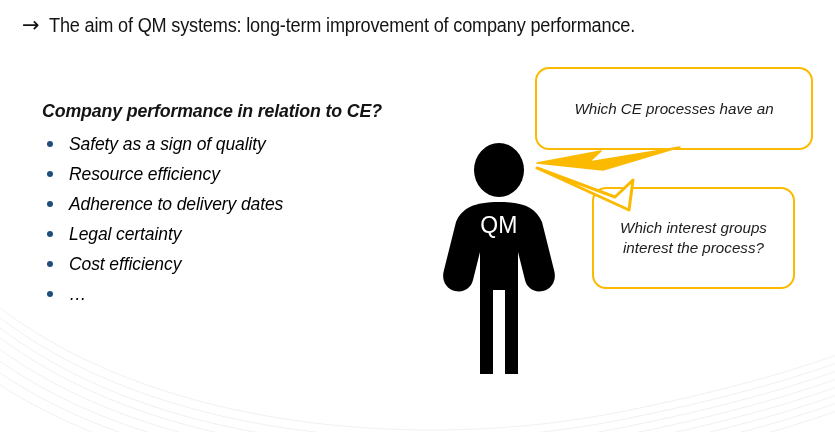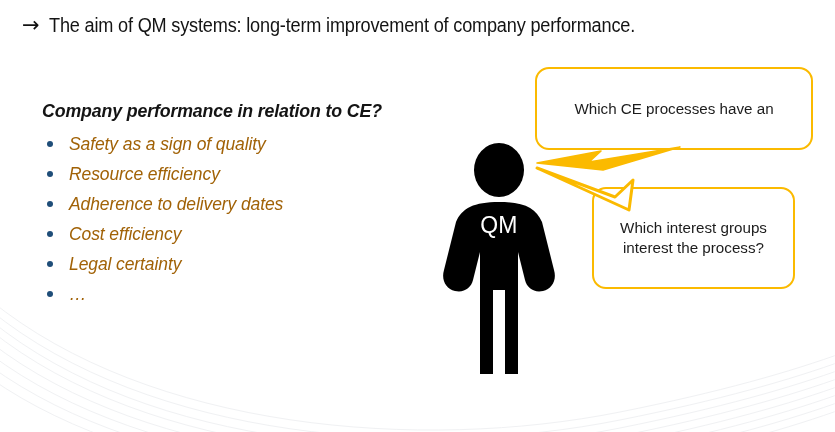--- a/index.html
+++ b/index.html
@@ -70,21 +70,21 @@
   ul.bullets {
     list-style: none;
     margin: 0;
     padding: 0;
   }
   ul.bullets li {
     position: relative;
     padding-left: 27px;
     font-size: 17.5px;
     line-height: 30px;
-    color: #a16207;
+    color: #000000;
     letter-spacing: -0.1px;
     white-space: nowrap;
   }
   ul.bullets li .dot {
     position: absolute;
     left: 5px;
     top: 12px;
     width: 6px;
     height: 6px;
     border-radius: 50%;
@@ -121,20 +121,21 @@
     border-radius: 14px;
     text-align: center;
     color: #1c1c1c;
     font-size: 15.2px;
     line-height: 20px;
     display: flex;
     align-items: center;
     justify-content: center;
     padding: 22px 14px;
     z-index: 3;
+    font-style: italic;
   }
   #callout-1 {
     left: 535px;
     top: 67px;
     width: 278px;
     height: 83px;
   }
   #callout-2 {
     left: 592px;
     top: 187px;
@@ -185,25 +186,25 @@
       <li>
         <span class="dot"></span>
         <span>Resource efficiency</span>
       </li>
       <li>
         <span class="dot"></span>
         <span>Adherence to delivery dates</span>
       </li>
       <li>
         <span class="dot"></span>
+        <span>Legal certainty</span>
+      </li>
+      <li>
+        <span class="dot"></span>
         <span>Cost efficiency</span>
-      </li>
-      <li>
-        <span class="dot"></span>
-        <span>Legal certainty</span>
       </li>
       <li>
         <span class="dot"></span>
         <span>…</span>
       </li>
     </ul>
   </div>
 
   <div id="qm-figure">
     <svg width="150" height="265" viewBox="0 0 150 265" aria-hidden="true">

